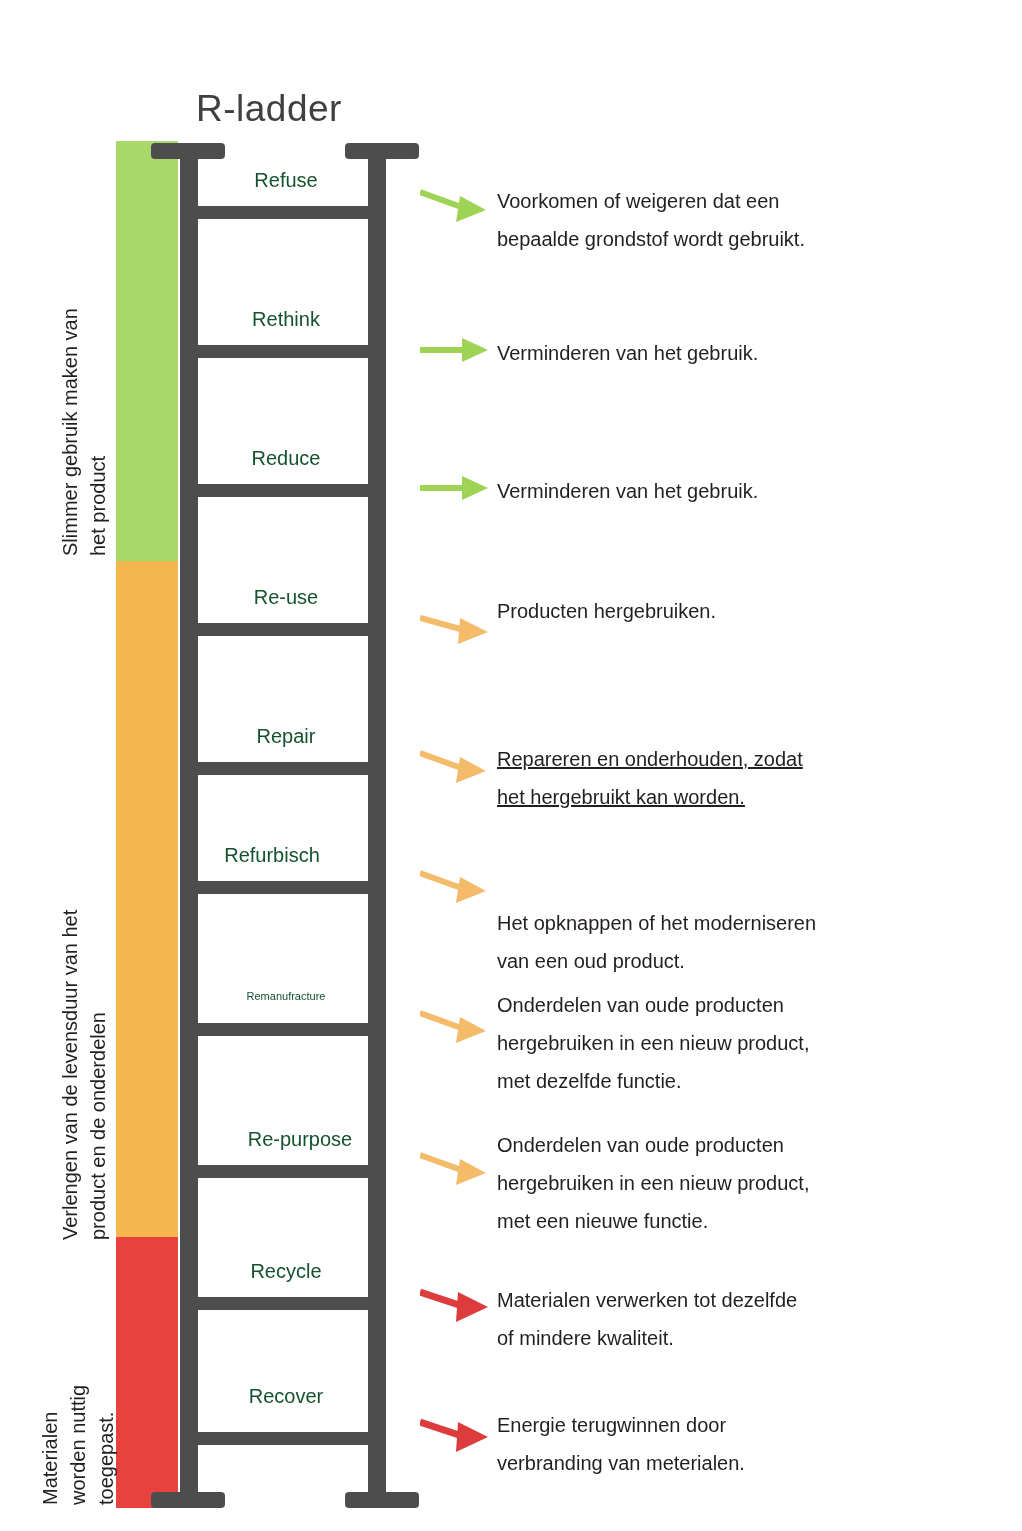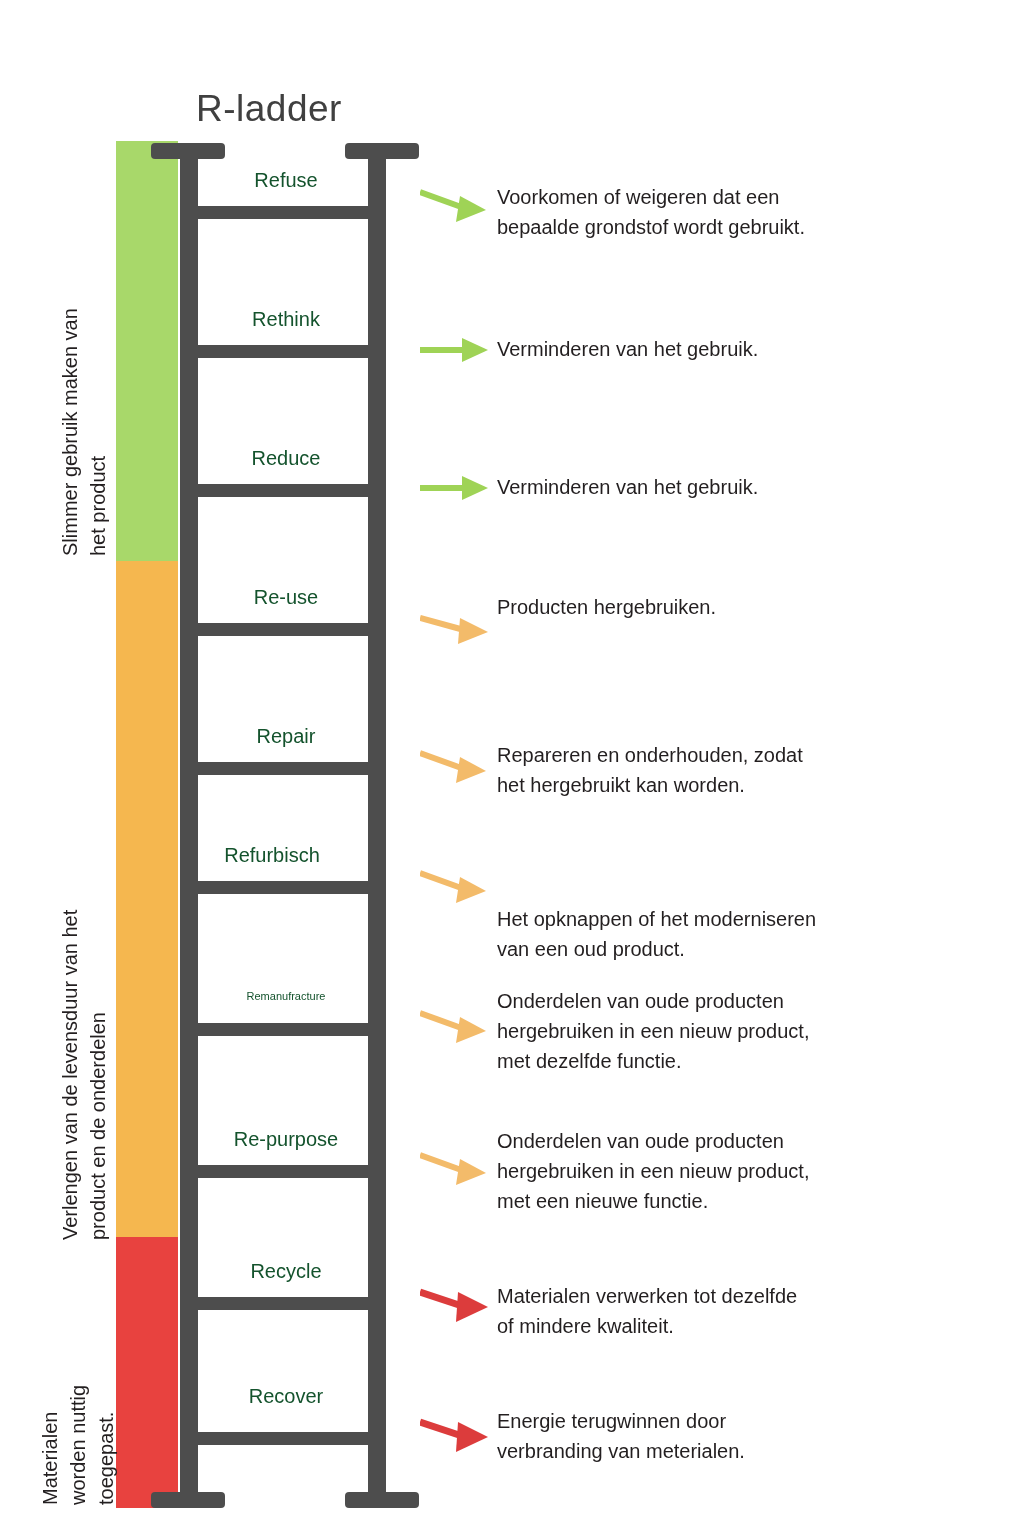--- a/index.html
+++ b/index.html
@@ -78,21 +78,21 @@
   }
 
   
   .arrow-wrap {
     position: absolute;
     left: 420px;
   }
   .desc {
     position: absolute;
     font-size: 20px;
-    line-height: 30px;
+    line-height: 38px;
     color: #231f20;
     white-space: pre-line;
   }
 </style>
 </head>
 <body>
 
 <div id="canvas">
 
   <div id="title">R-ladder</div>
@@ -132,21 +132,21 @@
   <div class="rung" style="left:180px; top:762px; width:206px;"></div>
   <div class="rung-label" style="left:186px; top:725px; width:200px;">Repair</div>
 
   <div class="rung" style="left:180px; top:881px; width:206px;"></div>
   <div class="rung-label" style="left:172px; top:844px; width:200px;">Refurbisch</div>
 
   <div class="rung" style="left:180px; top:1023px; width:206px;"></div>
   <div class="rung-label" style="left:186px; top:990px; width:200px; font-size:11px;">Remanufracture</div>
 
   <div class="rung" style="left:180px; top:1165px; width:206px;"></div>
-  <div class="rung-label" style="left:186px; top:1128px; width:200px;text-align:center;">Re-purpose</div>
+  <div class="rung-label" style="left:200px; top:1128px; width:200px;text-align:center;">Re-purpose</div>
 
   <div class="rung" style="left:180px; top:1297px; width:206px;"></div>
   <div class="rung-label" style="left:186px; top:1260px; width:200px;">Recycle</div>
 
   <div class="rung" style="left:180px; top:1432px; width:206px;"></div>
   <div class="rung-label" style="left:186px; top:1385px; width:200px;">Recover</div>
 
   <div class="arrow-wrap" style="top:184px;">
     <svg width="70" height="48" viewBox="0 0 70 48">
       <path d="M2 10 L44 28 L36 32 L62 42 L38 14 L34 22 Z" fill="none"></path>
@@ -216,21 +216,21 @@
       <path d="M0 10 L42 24" stroke="#dc3c3c" stroke-width="7" fill="none"></path>
       <path d="M38 10 L68 25 L36 40 Z" fill="#dc3c3c"></path>
     </svg>
   </div>
 
   <div class="desc" style="left:497px; top:182px; width:470px;">Voorkomen of weigeren dat een
 bepaalde grondstof wordt gebruikt.</div>
   <div class="desc" style="left:497px; top:334px; width:470px;">Verminderen van het gebruik.</div>
   <div class="desc" style="left:497px; top:472px; width:470px;">Verminderen van het gebruik.</div>
   <div class="desc" style="left:497px; top:592px; width:470px;">Producten hergebruiken.</div>
-  <div class="desc" style="left:497px; top:740px; width:480px;">Repareren en onderhouden, zodat
+  <div class="desc" style="left:497px; top:740px; width:480px;text-decoration:underline;">Repareren en onderhouden, zodat
 het hergebruikt kan worden.</div>
   <div class="desc" style="left:497px; top:860px; width:480px;margin-top:44px;">Het opknappen of het moderniseren
 van een oud product.</div>
   <div class="desc" style="left:497px; top:986px; width:480px;">Onderdelen van oude producten
 hergebruiken in een nieuw product,
 met dezelfde functie.</div>
   <div class="desc" style="left:497px; top:1126px; width:480px;">Onderdelen van oude producten
 hergebruiken in een nieuw product,
 met een nieuwe functie.</div>
   <div class="desc" style="left:497px; top:1281px; width:480px;">Materialen verwerken tot dezelfde

